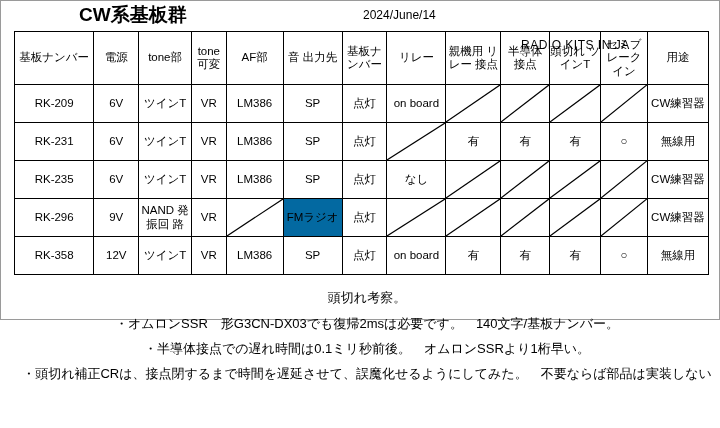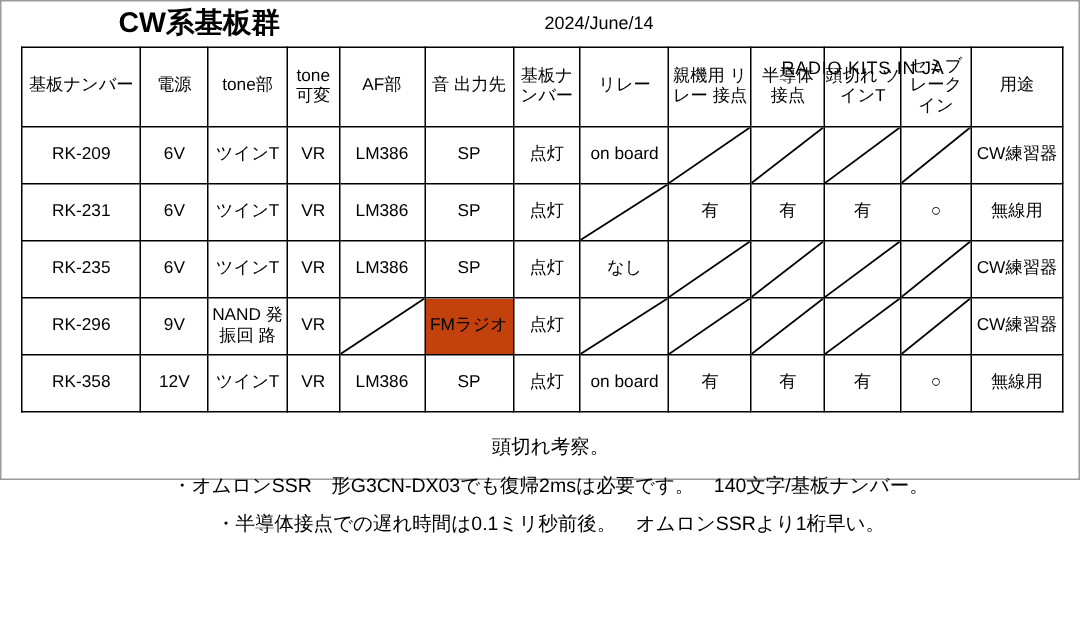--- a/index.html
+++ b/index.html
@@ -70,21 +70,21 @@
     font-weight: normal;
     position: relative;
   }
   table.grid thead th {
     height: 52px;
     font-size: 11.5px;
   }
   table.grid tbody td {
     height: 37px;
   }
-  .cell-yellow { background: #c2410c; margin-top: 35px; }
+  .cell-yellow { background: #0369a1; margin-top: 35px; }
 
   
   .slash {
     position: absolute;
     left: 0; top: 0; right: 0; bottom: 0;
     pointer-events: none;
   }
   .slash svg { display: block; width: 100%; height: 100%; }
 
   
@@ -310,15 +310,16 @@
           <td>○</td>
           <td>無線用</td>
         </tr>
       </tbody>
   </table>
 
   <div class="notes" id="notes-block">
       <div class="note heading">頭切れ考察。</div>
       <div class="note">・オムロンSSR　形G3CN-DX03でも復帰2msは必要です。　140文字/基板ナンバー。</div>
       <div class="note">・半導体接点での遅れ時間は0.1ミリ秒前後。　オムロンSSRより1桁早い。</div>
+      <div class="note">・頭切れ補正CRは、接点閉するまで時間を遅延させて、誤魔化せるようにしてみた。　不要ならば部品は実装しない</div>
     </div>
 
 </div>
 
 </body></html>

